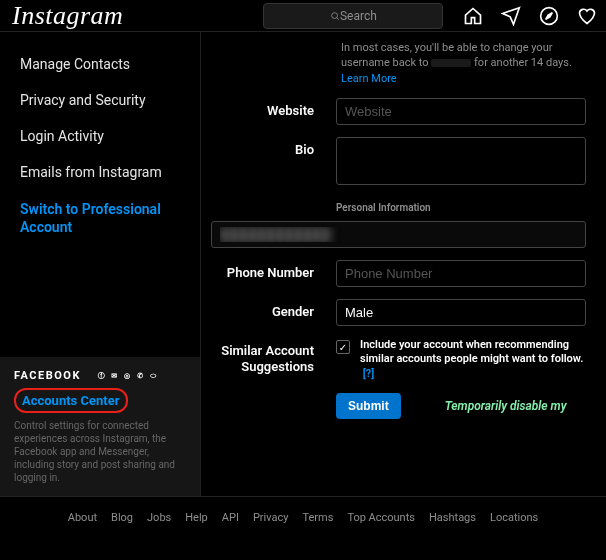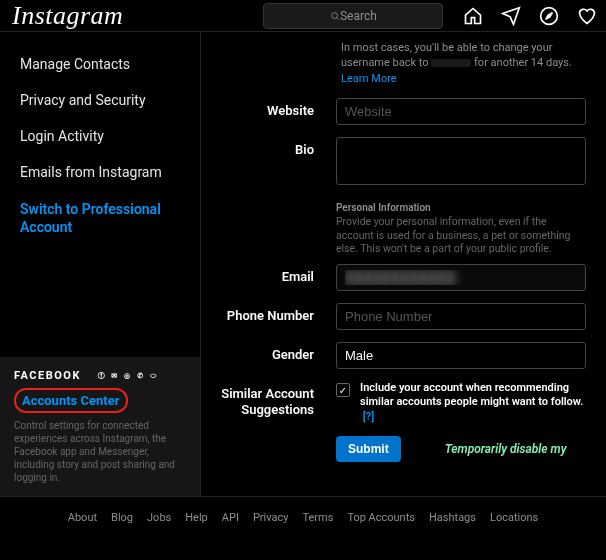--- a/index.html
+++ b/index.html
@@ -123,25 +123,23 @@
       <div class="form-field"><input class="input" placeholder="Website" style=""></div>
     </div>
 
     <div class="form-row">
       <div class="form-label">Bio</div>
       <div class="form-field"><textarea class="input" style=""></textarea></div>
     </div>
 
     <div class="section-head">
       <div class="section-title">Personal Information</div>
-      <div class="section-desc">Provide your personal information, even if the account is used for a business, a pet or something else. This won't be a part of your public profile.</div>
     </div>
 
     <div class="form-row" style="margin-top:8px">
-      <div class="form-label">Email</div>
       <div class="form-field"><input class="input blur" value="████████████" style=""></div>
     </div>
 
     <div class="form-row">
       <div class="form-label">Phone Number</div>
       <div class="form-field"><input class="input" placeholder="Phone Number" style=""></div>
     </div>
 
     <div class="form-row">
       <div class="form-label">Gender</div>

